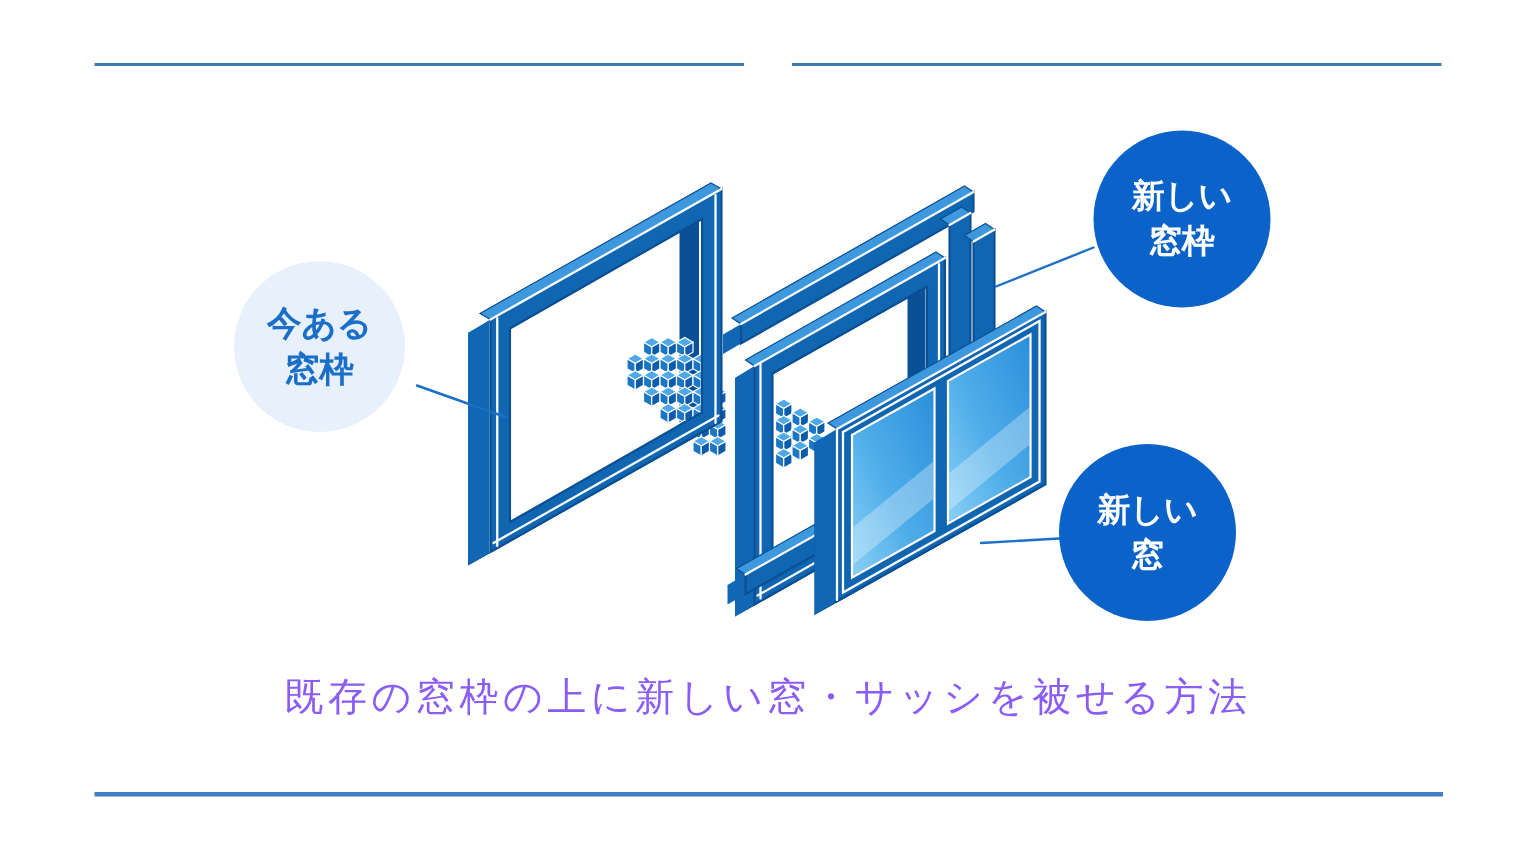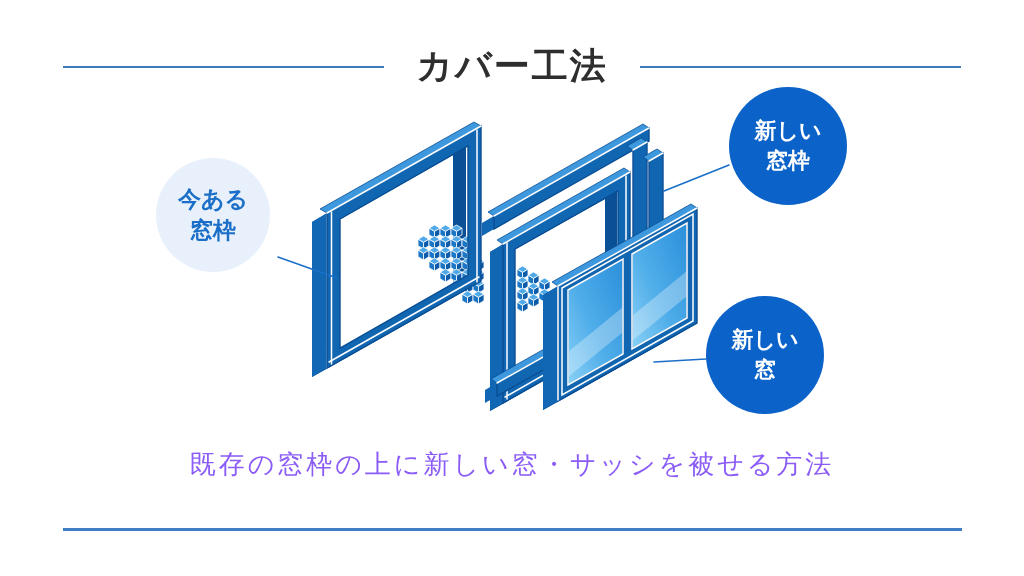--- a/index.html
+++ b/index.html
@@ -10,21 +10,21 @@
   
   .title-row { position:absolute; top:42px; left:0; right:0; display:flex; align-items:center; padding:0 63px; gap:32px; }
   .rule { height:2px; background:#3d7ab8; flex:1; }
   .title { font-size:36px; font-weight:700; color:#2e2e2e; letter-spacing:2px; white-space:nowrap; }
   
   .caption { position:absolute; top:447px; left:0; right:0; text-align:center; font-size:26px; color:#8b5cf6; letter-spacing:3px; }
   .bottom-rule { position:absolute; left:63px; width:899px; top:528px; height:3px; background:#3f7dc4; }
   
   .badge { position:absolute; border-radius:50%; display:flex; flex-direction:column; align-items:center; justify-content:center;
            text-align:right; font-weight:700; line-height:1.35; }
-  .badge.light { background:#e8f1fb; color:#1b6fc8; width:114px; height:114px; left:156px; top:158px; font-size:23px; }
+  .badge.light { background:#e8f1fb; color:#1b6fc8; width:114px; height:114px; left:156px; top:174px; font-size:23px; }
   .badge.dark-a { background:#0b62c8; color:#ffffff; width:118px; height:118px; left:729px; top:87px;  font-size:22px; }
   .badge.dark-b { background:#0b62c8; color:#ffffff; width:118px; height:118px; left:706px; top:296px; font-size:22px; }
   
   svg.illustration { position:absolute; left:0; top:0; }
   .face-front { fill:#1166b2; stroke:#0a4e94; stroke-width:1.4; }
   .face-side  { fill:#1267b4; }
   .face-bot   { fill:#0c57a2; }
   .face-back  { fill:#0a5096; }
   .face-top   { fill:#3e98dd; stroke:#0a4e94; stroke-width:0.8; }
   .wline      { stroke:#ffffff; stroke-width:1.5; fill:none; stroke-linecap:round; }
@@ -34,21 +34,20 @@
   .cR { fill:#0d5cab; stroke:#fff; stroke-width:0.8; }
   .sheen { fill:#ffffff; opacity:0.3; }
 </style>
 </head>
 <body>
 
 <div class="page">
 
   <div class="title-row">
     <div class="rule"></div>
-    <div class="title">カバー工法</div>
     <div class="rule"></div>
   </div>
 
   <svg class="illustration" width="1024" height="576" viewBox="0 0 1024 576">
     <defs>
       <g id="cube">
         <polygon points="0,3.2 5.5,0 11,3.2 5.5,6.4" class="cT"></polygon>
         <polygon points="0,3.2 5.5,6.4 5.5,13 0,9.8" class="cL"></polygon>
         <polygon points="5.5,6.4 11,3.2 11,9.8 5.5,13" class="cR"></polygon>
       </g>

